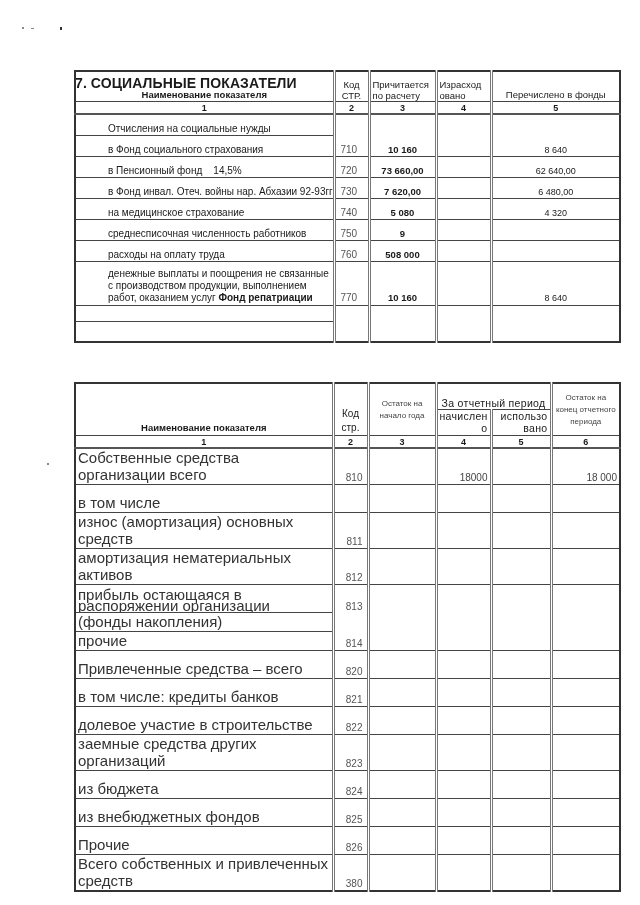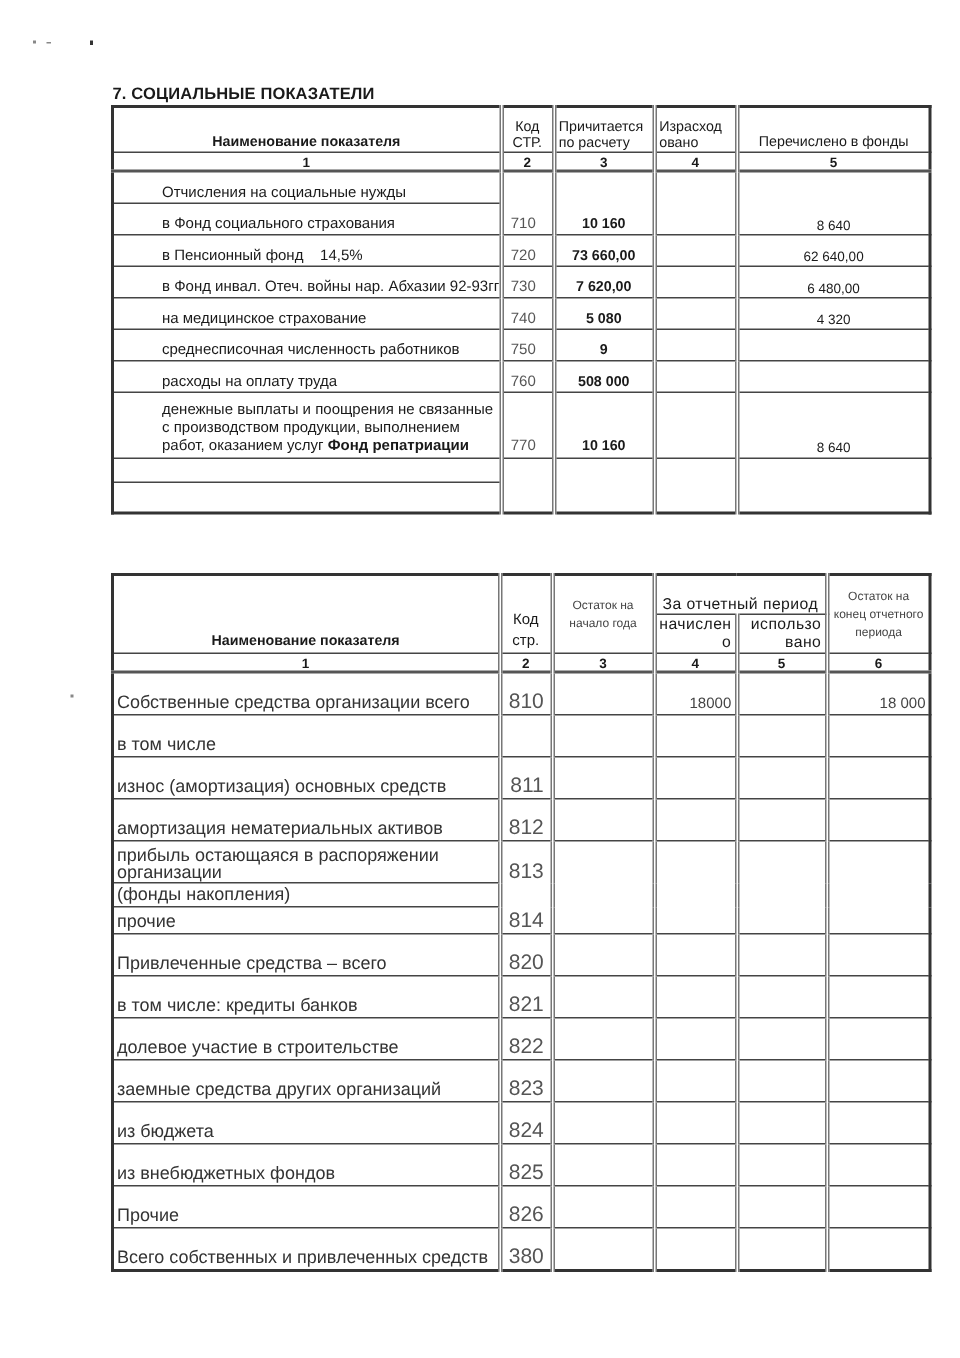--- a/index.html
+++ b/index.html
@@ -1,19 +1,19 @@
 <!DOCTYPE html>
 <html><head>
 <meta charset="utf-8">
 <style>
   html, body { margin: 0; padding: 0; background: #ffffff; }
   body { width: 640px; height: 905px; position: relative; overflow: hidden;
          font-family: "Liberation Sans", sans-serif; color: #1a1a1a; }
   .speck { position: absolute; background: #888; }
-  .section-title { position: absolute; left: 75px; top: 57px; font-size: 11px; font-weight: bold; letter-spacing: 0.1px; }
+  .section-title { position: absolute; left: 75px; top: 75px; font-size: 14px; font-weight: bold; letter-spacing: 0.1px; }
 
   table { border-collapse: collapse; position: absolute; table-layout: fixed; }
   td { border: 1px solid #444; padding: 0 2px; font-size: 9.5px; vertical-align: bottom; overflow: hidden; }
 
   
   #t1 { left: 74px; top: 70px; width: 545px; border: 2px solid #333; }
   #t1 col.c1 { width: 259px; }
   #t1 col.c2 { width: 35px; }
   #t1 col.c3 { width: 67px; }
   #t1 col.c4 { width: 55px; }
@@ -45,22 +45,22 @@
   #t2 .h1 td { height: 25px; text-align: center; }
   #t2 .h2 td { height: 25px; }
   #t2 td.name-h { font-weight: bold; font-size: 9.5px; text-align: center; padding-bottom: 2px; }
   #t2 td.kod-h { font-size: 10px; text-align: center; line-height: 14px; }
   #t2 td.small-h { font-size: 8px; color: #444; text-align: center; vertical-align: middle; line-height: 12px; }
   #t2 td.period-h { font-size: 10.5px; vertical-align: bottom; text-align: center; letter-spacing: 0.3px; }
   #t2 td.sub-h { font-size: 10.5px; vertical-align: top; text-align: right; line-height: 12px; letter-spacing: 0.3px; }
   #t2 .num td { height: 11px; text-align: center; font-weight: bold; font-size: 9px; border-bottom: 2px solid #555; }
   #t2 .row td { height: 26px; padding-bottom: 1px; }
   #t2 .row.short td { height: 13px; }
-  #t2 .row td.name { font-size: 12px; color: #333; }
-  #t2 td.code { color: #555; font-size: 14px; text-align: right; padding-right: 4px; }
+  #t2 .row td.name { font-size: 15px; color: #333; }
+  #t2 td.code { color: #555; font-size: 10px; text-align: right; padding-right: 4px; }
   #t2 td.amt { text-align: right; font-size: 10px; color: #444; padding-right: 2px; }
 </style>
 </head>
 <body>
 
 <div class="speck" style="left:22px;top:27px;width:2px;height:2px;"></div>
 <div class="speck" style="left:31px;top:28px;width:3px;height:1px;"></div>
 <div class="speck" style="left:60px;top:27px;width:2px;height:3px;background:#333;"></div>
 <div class="speck" style="left:47px;top:463px;width:2px;height:2px;"></div>
 

